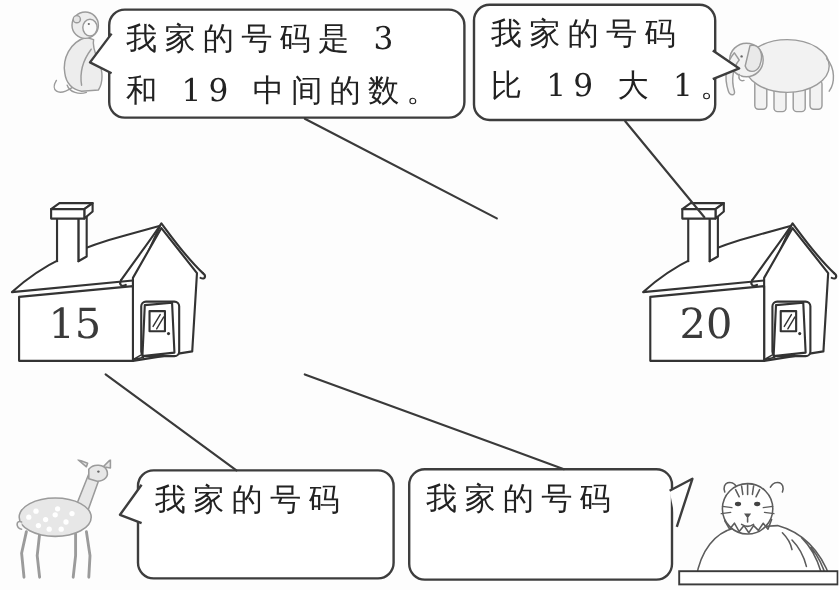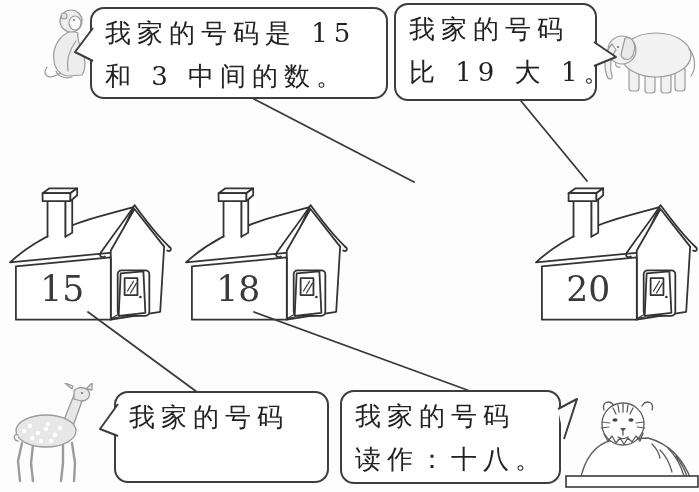--- a/index.html
+++ b/index.html
@@ -11,21 +11,21 @@
     position:absolute; box-sizing:border-box; background:#ffffff;
     border:2px solid #3d3d3d; border-radius:14px; z-index:2;
     padding:3px 6px 0 13px; font-size:26px; line-height:43px;
     letter-spacing:6px; color:#222; white-space:nowrap;
   }
   .b-monkey   { left:90px;  top:7px;   width:298px; height:92px; }
   .b-elephant { left:394px; top:3px;   width:203px; height:98px; }
   .b-deer     { left:114px; top:391px; width:215px; height:92px; }
   .b-tiger    { left:340px; top:390px; width:221px; height:94px; }
   .overlay { position:absolute; left:0; top:0; width:699px; height:492px; z-index:3; pointer-events:none; }
-  .house { position:absolute; top:184px; width:168px; height:141px; z-index:1;text-align:right; }
+  .house { position:absolute; top:165px; width:168px; height:141px; z-index:1;text-align:right; }
   .house-num { font-size:35px; fill:#3a3a3a; font-family:"DejaVu Serif","Liberation Serif",serif; }
   .animal { position:absolute; z-index:1; }
   .hidden-defs { position:absolute; width:0; height:0; overflow:hidden; }
 </style>
 </head>
 <body>
 
 <div class="canvas">
 
   <svg class="hidden-defs" aria-hidden="true">
@@ -53,45 +53,38 @@
         <path d="M114,89 L137,87 L139,129 L112,132 Z"></path>
         <rect x="118" y="94" width="13" height="17"></rect>
         <path d="M121,107 L127,97 M124,109 L130,99" fill="none" stroke-width="1.2"></path>
         <circle cx="134" cy="113" r="1.3" fill="#333" stroke="none"></circle>
         <path d="M111,131 L104,135 L113,133" fill="none" stroke-width="1.2"></path>
       </g>
     </defs>
   </svg>
 
   <div class="bubble b-monkey">
-    <div>我家的号码是 15</div>
-    <div>和 3 中间的数。</div>
+    <div>我家的号码是 3</div>
+    <div>和 19 中间的数。</div>
   </div>
   <div class="bubble b-elephant">
     <div>我家的号码</div>
     <div>比 19 大 1。</div>
   </div>
   <div class="bubble b-deer">
     <div>我家的号码</div>
   </div>
   <div class="bubble b-tiger">
     <div>我家的号码</div>
-    <div>读作：十八。</div>
   </div>
 
   <div class="house" style="left:8px">
     <svg viewBox="0 0 170 140" width="168" height="141">
       <use href="#house-shape"></use>
       <text class="house-num" x="55" y="117" text-anchor="middle">15</text>
-    </svg>
-  </div>
-  <div class="house" style="left:184px">
-    <svg viewBox="0 0 170 140" width="168" height="141">
-      <use href="#house-shape"></use>
-      <text class="house-num" x="55" y="117" text-anchor="middle">18</text>
     </svg>
   </div>
   <div class="house" style="left:534px">
     <svg viewBox="0 0 170 140" width="168" height="141">
       <use href="#house-shape"></use>
       <text class="house-num" x="55" y="117" text-anchor="middle">20</text>
     </svg>
   </div>
 
   <svg class="animal" style="left:42px;top:5px" width="54" height="76" viewBox="0 0 54 76">

